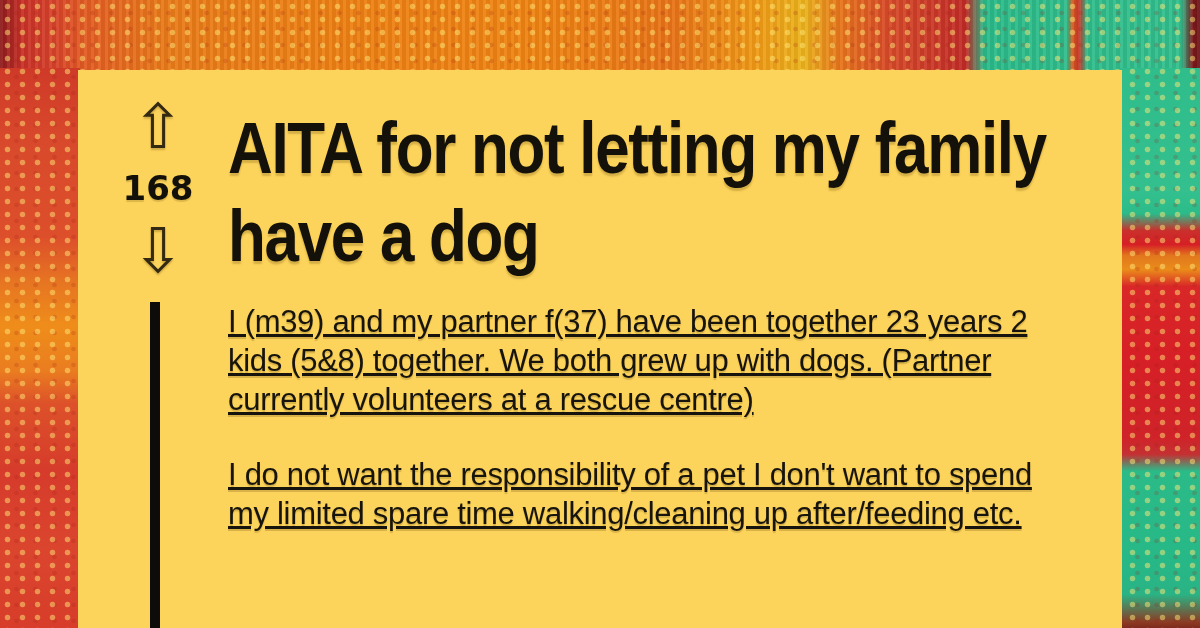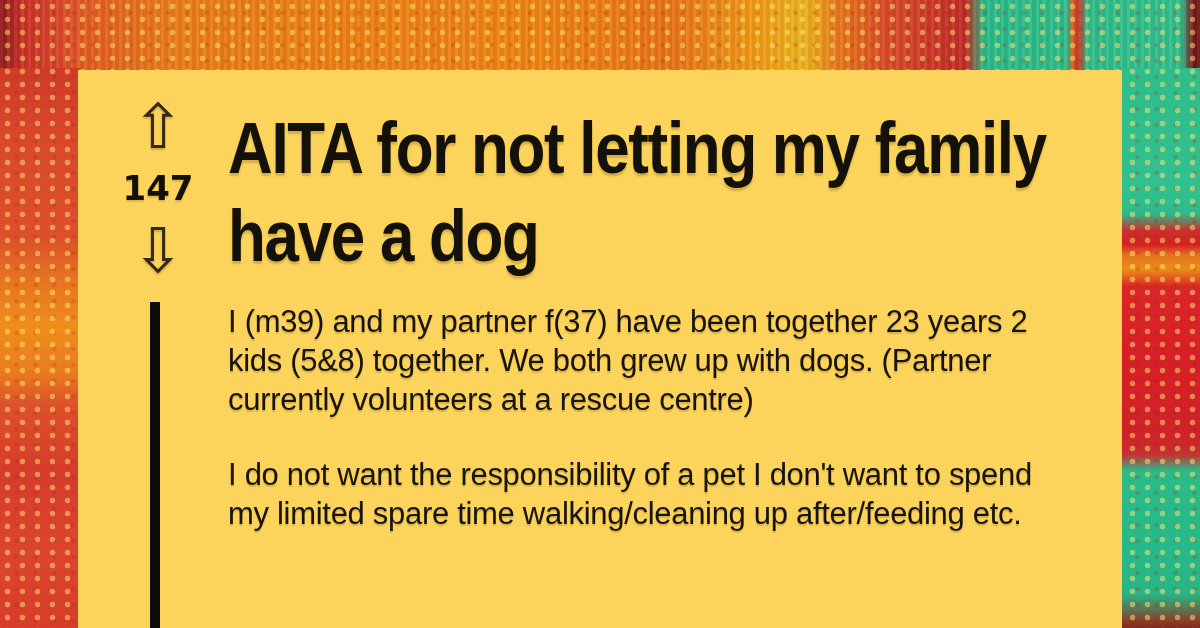--- a/index.html
+++ b/index.html
@@ -88,38 +88,39 @@
   .body-row { display:flex; margin-top:22px; align-items:stretch; }
   .quote-bar {
     flex:0 0 10px; width:10px; margin-left:-78px; margin-right:68px;
     background:#0d0c08; min-height:400px;
   }
   .post-body { width:820px; }
   .post-body p {
     font-size:31px; line-height:39px; letter-spacing:-0.3px;
     color:#17140d; margin:0 0 36px 0;
     text-shadow:0 2px 1px rgba(120,90,20,0.28);
+    text-decoration:underline;
   }
   .post-body p:last-child { margin-bottom:0; }
 </style>
 </head>
 <body>
 
 <div class="bg-base"></div>
 <div class="bg-left"></div>
 <div class="bg-right"></div>
 <div class="bg-texture"></div>
 
 <div class="card">
 
   <div class="vote-col">
     <button class="vote-btn">
       <span>⇧</span>
     </button>
-    <div class="vote-score">147</div>
+    <div class="vote-score">168</div>
     <button class="vote-btn">
       <span>⇩</span>
     </button>
   </div>
 
   <div class="content">
     <h1 class="post-title">AITA for not letting my family have a dog</h1>
 
     <div class="body-row">
       <div class="quote-bar"></div>

